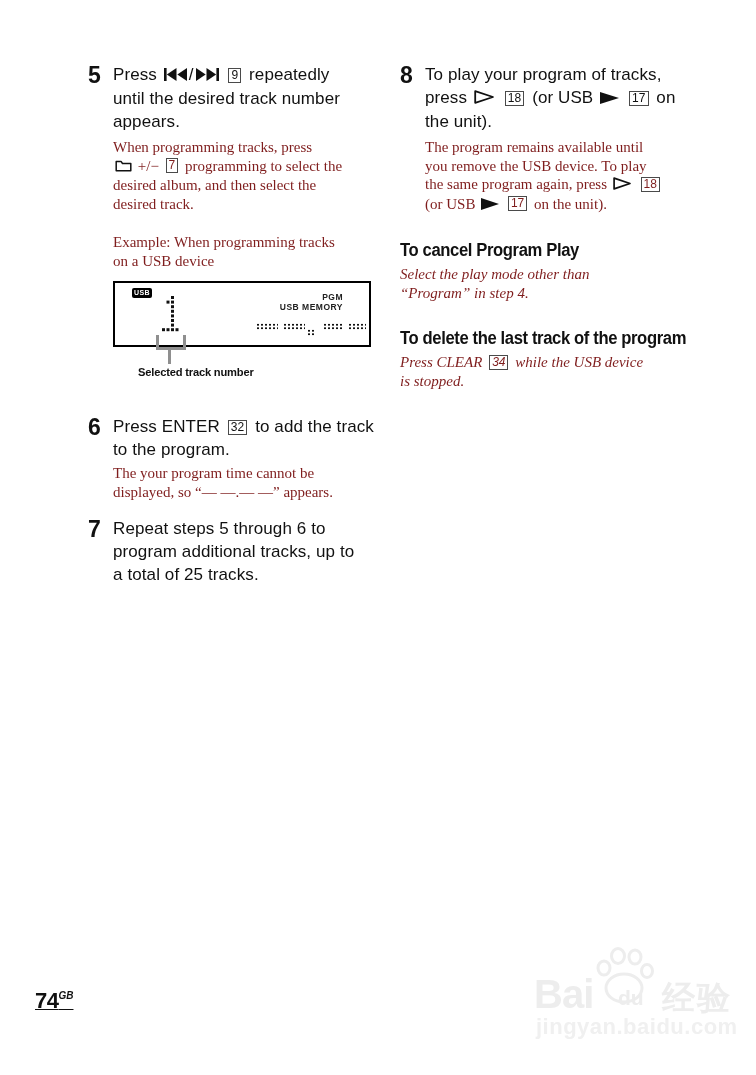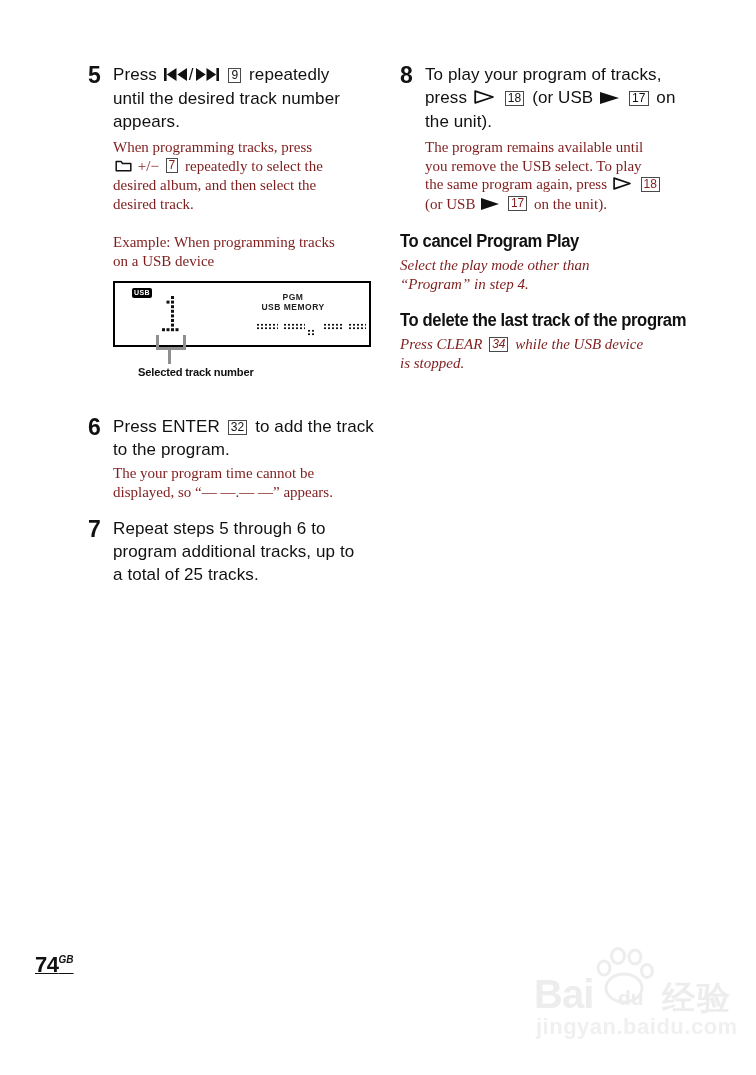--- a/index.html
+++ b/index.html
@@ -22,44 +22,44 @@
           margin:0 3px;background:#fff;}
   .icon{display:inline-block;vertical-align:-1px;margin:0 2px;}
   
   .sec-head{font-weight:bold;font-size:17.5px;line-height:21px;letter-spacing:-0.4px;
             transform:scaleX(0.95);transform-origin:left;white-space:nowrap;}
   
   .diagram-wrap{margin-left:25px;}
   .display-box{position:relative;width:254px;height:62px;border:2px solid #000;}
   .usb-badge{position:absolute;left:17px;top:5px;background:#000;color:#fff;font-size:7px;
              font-weight:bold;line-height:8px;padding:1px 2px;border-radius:2px;letter-spacing:0.4px;}
-  .pgm-block{position:absolute;left:138px;top:9px;width:80px;text-align:center;
+  .pgm-block{position:absolute;left:148px;top:9px;width:80px;text-align:right;
              font-weight:bold;font-size:8.5px;line-height:10px;letter-spacing:0.5px;color:#222;}
   .dots{position:absolute;background-image:radial-gradient(circle,#111 1.1px,transparent 1.25px);
         background-size:4px 3.5px;}
   .digit1{position:absolute;left:47px;top:13px;}
   .bracket{position:absolute;left:41px;top:52px;width:24px;height:12px;
            border-left:3px solid #8f8f8f;border-right:3px solid #8f8f8f;border-bottom:3px solid #8f8f8f;}
   .stem{position:absolute;left:53px;top:64px;width:3px;height:17px;background:#8f8f8f;}
   .caption{margin-top:19px;margin-left:25px;font-weight:bold;font-size:11.5px;letter-spacing:-0.2px;
            transform:scaleX(0.97);transform-origin:left;}
   
-  .footer{position:absolute;left:35px;top:952px;text-decoration:underline;}
+  .footer{position:absolute;left:35px;top:988px;text-decoration:underline;}
   .footer .pg{font-weight:bold;font-size:22px;letter-spacing:-0.5px;}
   .footer .rg{font-style:italic;font-size:10px;font-weight:bold;vertical-align:9px;letter-spacing:0;}
   
   .watermark{position:absolute;left:534px;top:946px;width:222px;height:100px;color:#ededed;}
   .wm-bai{position:absolute;left:0;top:26px;font-weight:bold;font-size:40px;letter-spacing:-1px;}
   .wm-du{position:absolute;left:84px;top:40px;font-weight:bold;font-size:21px;}
   .wm-jy{position:absolute;left:128px;top:30px;font-weight:bold;font-size:33px;letter-spacing:2px;}
   .wm-url{position:absolute;left:2px;top:68px;font-weight:bold;font-size:22px;letter-spacing:0.5px;color:#f0f0f0;}
   .wm-paw{position:absolute;left:60px;top:0;}
   .mt5{margin-top:5px;} .mt20{margin-top:20px;} .mt11{margin-top:11px;}
   .mt37{margin-top:37px;} .mt16{margin-top:16px;} .mt3{margin-top:3px;}
-  .mt17{margin-top:17px;} .mt4{margin-top:4px;font-style:italic;}
+  .mt17{margin-top:26px;} .mt4{margin-top:4px;font-style:italic;}
 </style>
 </head>
 <body>
 
 <div class="page">
 
   <div class="col col-left">
 
     <div class="step">
       <div class="step-num">5</div>
@@ -81,21 +81,21 @@
         <div class="head-line">until the desired track number</div>
         <div class="head-line">appears.</div>
         <div class="body-text mt5">
           <div>When programming tracks, press</div>
           <div>
             <span class="icon"><svg width="17" height="12" viewBox="0 0 17 12">
                   <path d="M1.2 10.8 V1.6 h5 l1.3 1.9 h8.3 v7.3 z" fill="none" stroke="#111" stroke-width="1.5" stroke-linejoin="round"></path>
                 </svg></span>
             <span>+/−</span>
             <span class="btnbox">7</span>
-            <span>repeatedly to select the</span>
+            <span>programming to select the</span>
           </div>
           <div>desired album, and then select the</div>
           <div>desired track.</div>
         </div>
         <div class="body-text mt20">
           <div>Example: When programming tracks</div>
           <div>on a USB device</div>
         </div>
       </div>
     </div>
@@ -175,21 +175,21 @@
           <span>(or USB</span>
           <span class="icon"><svg width="19" height="12" viewBox="0 0 19 12">
                 <polygon points="0,0 19,6 0,12" fill="#111"></polygon>
               </svg></span>
           <span class="btnbox">17</span>
           <span>on</span>
         </div>
         <div class="head-line">the unit).</div>
         <div class="body-text mt5">
           <div>The program remains available until</div>
-          <div>you remove the USB select. To play</div>
+          <div>you remove the USB device. To play</div>
           <div>
             <span>the same program again, press</span>
             <span class="icon"><svg width="19" height="13" viewBox="0 0 19 13">
                   <polygon points="1.1,1.1 17,6.5 1.1,11.9" fill="none" stroke="#111" stroke-width="1.7" stroke-linejoin="round"></polygon>
                 </svg></span>
             <span class="btnbox">18</span>
           </div>
           <div>
             <span>(or USB</span>
             <span class="icon"><svg width="18" height="12" viewBox="0 0 18 12">

